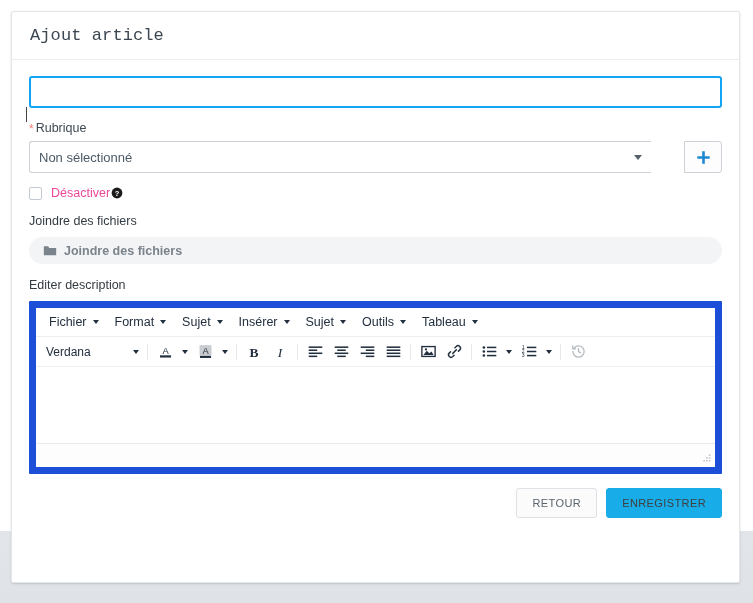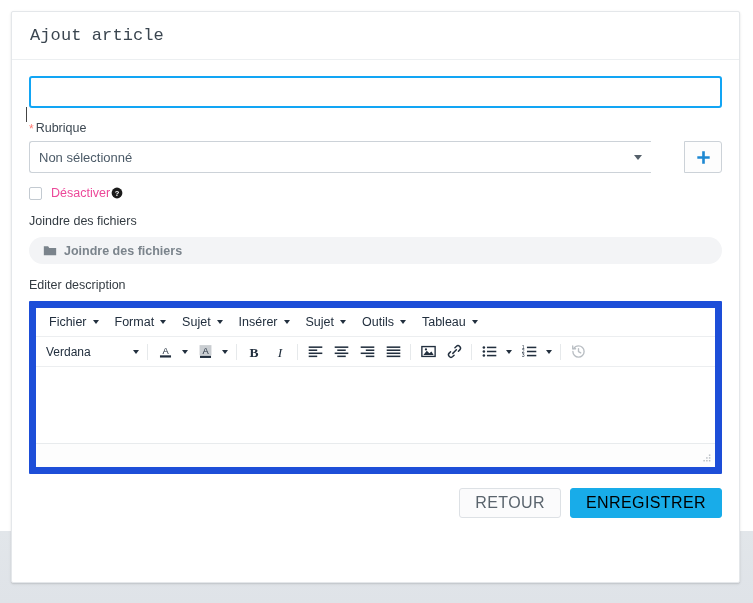--- a/index.html
+++ b/index.html
@@ -240,35 +240,35 @@
     right: 3px; bottom: 3px;
   }
   .footer {
     display: flex; justify-content: flex-end; align-items: center;
     gap: 9px;
     padding: 14px 17px 0 17px;
   }
   .btn {
     height: 30px;
     border-radius: 3px;
-    font-size: 16px;
+    font-size: 11px;
     letter-spacing: .4px;
     display: flex; align-items: center; justify-content: center;
     cursor: pointer;
     padding: 0 15px;
   }
   .btn-secondary {
     background: #fbfbfc;
     border: 1px solid #dde1e5;
     color: #5a646d;
   }
   .btn-primary {
     background: #18ace9;
     border: 1px solid #18ace9;
-    color: #000000;
+    color: #404040;
   }
 </style>
 </head>
 <body>
 
 <div id="page">
   <div class="card">
 
     <div class="card-header">
       <span class="card-title">Ajout article</span>

